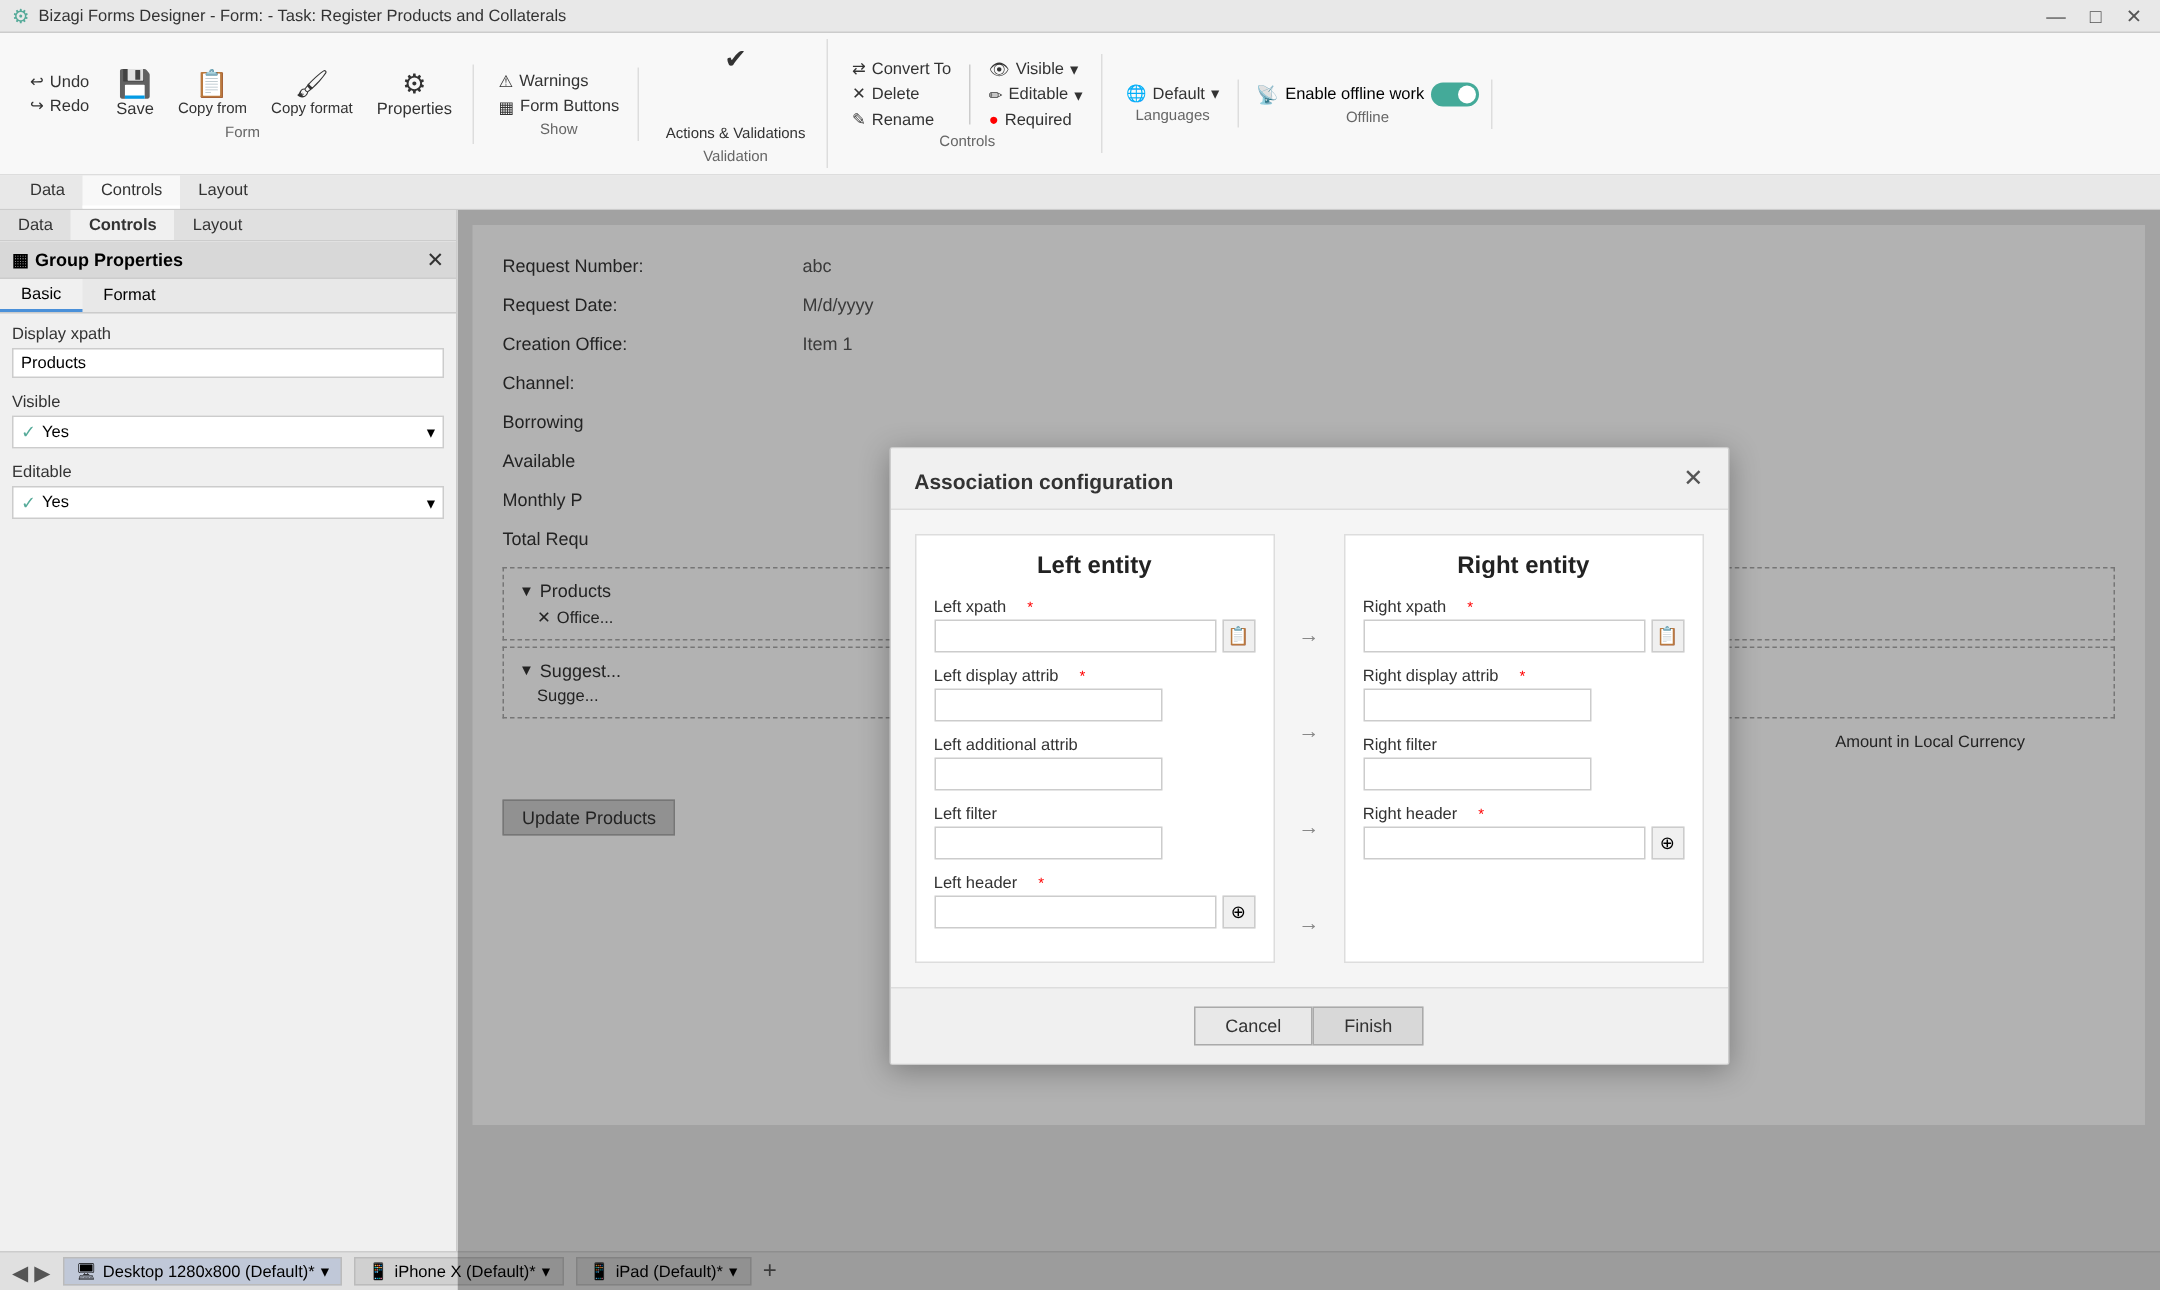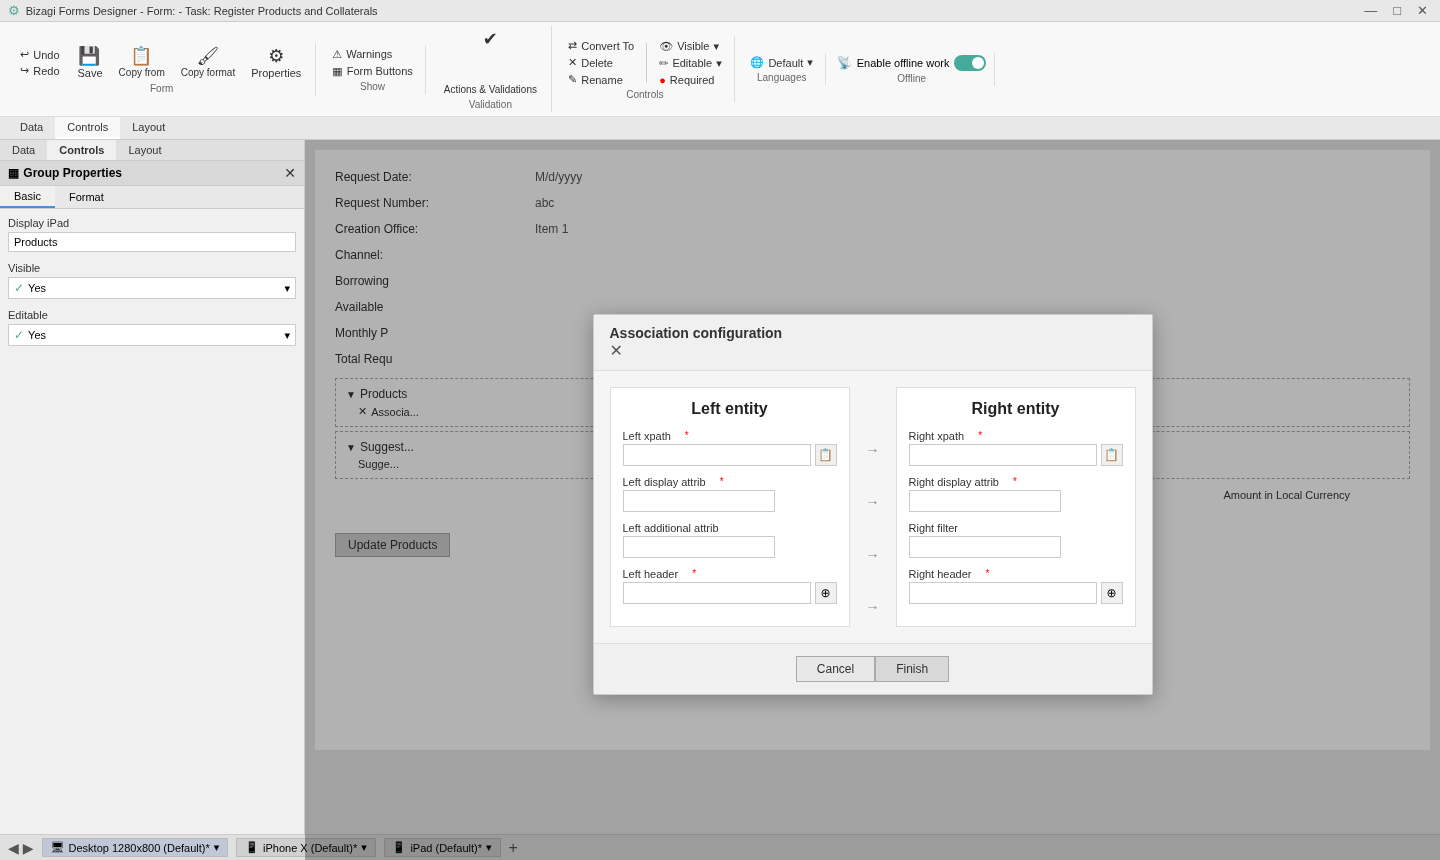--- a/index.html
+++ b/index.html
@@ -252,25 +252,24 @@
     .modal {
       background: #f5f5f5;
       border: 1px solid #ccc;
       box-shadow: 0 4px 20px rgba(0,0,0,0.3);
       width: 560px;
       border-radius: 2px;
     }
     .modal-header {
       display: flex;
       justify-content: space-between;
-      align-items: flex-start;
+      align-items: flex-end;
       padding: 10px 16px;
       background: #f0f0f0;
       border-bottom: 1px solid #ddd;
-      flex-direction: column;
     }
     .modal-title { font-size: 14px; font-weight: 600; color: #333; }
     .modal-close {
       cursor: pointer; border: none; background: none;
       font-size: 16px; color: #555;
     }
     .modal-body { padding: 16px; }
     .entity-columns {
       display: flex;
       gap: 16px;
@@ -562,21 +561,21 @@
           <span>Group Properties</span>
         </div>
         <button class="properties-close">✕</button>
       </div>
       <div class="prop-tabs">
         <button class="prop-tab active">Basic</button>
         <button class="prop-tab">Format</button>
       </div>
       <div class="prop-content">
         <div class="prop-field">
-          <div class="prop-label">Display iPad</div>
+          <div class="prop-label">Display xpath</div>
           <input class="prop-input" type="text" value="Products" style="">
         </div>
         <div class="prop-field">
           <div class="prop-label">Visible</div>
           <div class="prop-select">
             <div class="prop-select-inner">
               <span class="check-green">✓</span>
               <span>Yes</span>
             </div>
             <span>▾</span>
@@ -593,26 +592,26 @@
           </div>
         </div>
       </div>
     </div>
   </div>
 
   <div class="content-area">
     <div class="form-canvas">
 
       <div class="form-field-row">
+        <div class="form-field-label">Request Number:</div>
+        <div class="form-field-value">abc</div>
+      </div>
+      <div class="form-field-row">
         <div class="form-field-label">Request Date:</div>
         <div class="form-field-value">M/d/yyyy</div>
-      </div>
-      <div class="form-field-row">
-        <div class="form-field-label">Request Number:</div>
-        <div class="form-field-value">abc</div>
       </div>
       <div class="form-field-row">
         <div class="form-field-label">Creation Office:</div>
         <div class="form-field-value">Item 1</div>
       </div>
       <div class="form-field-row">
         <div class="form-field-label">Channel:</div>
         <div class="form-field-value"></div>
       </div>
       <div class="form-field-row">
@@ -628,21 +627,21 @@
         <div class="form-field-label">Total Requ</div>
       </div>
 
       <div class="dashed-border">
         <div class="form-section-header">
           <span class="arrow">▼</span>
           <span>Products</span>
         </div>
         <div class="form-assoc-row">
           <span>✕</span>
-          <span>Associa...</span>
+          <span>Office...</span>
         </div>
       </div>
 
       <div class="dashed-border">
         <div class="form-section-header">
           <span class="arrow">▼</span>
           <span>Suggest...</span>
         </div>
         <div class="form-assoc-row">
           <span>Sugge...</span>
@@ -687,20 +686,24 @@
                   <span class="required-star">*</span>
                 </div>
                 <input class="field-input" type="text" style="">
               </div>
 
               <div class="field-row">
                 <div class="field-label">Left additional attrib</div>
                 <input class="field-input" type="text" style="">
               </div>
 
+              <div class="field-row">
+                <div class="field-label">Left filter</div>
+                <input class="field-input" type="text" style="">
+              </div>
 
               <div class="field-row">
                 <div class="field-label">
                   <span>Left header</span>
                   <span class="required-star">*</span>
                 </div>
                 <div class="field-input-row">
                   <input class="field-input" type="text" style="">
                   <button class="field-btn">⊕</button>
                 </div>

